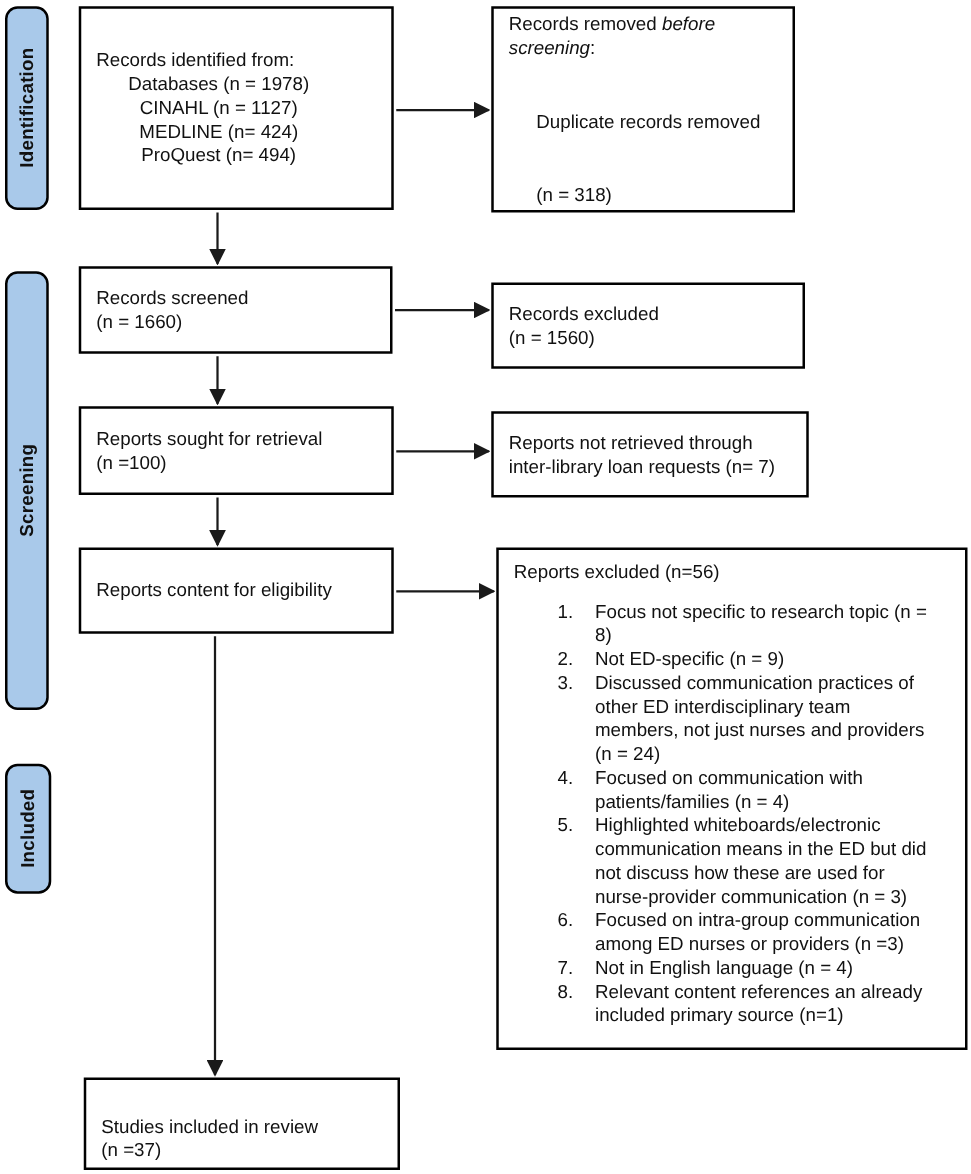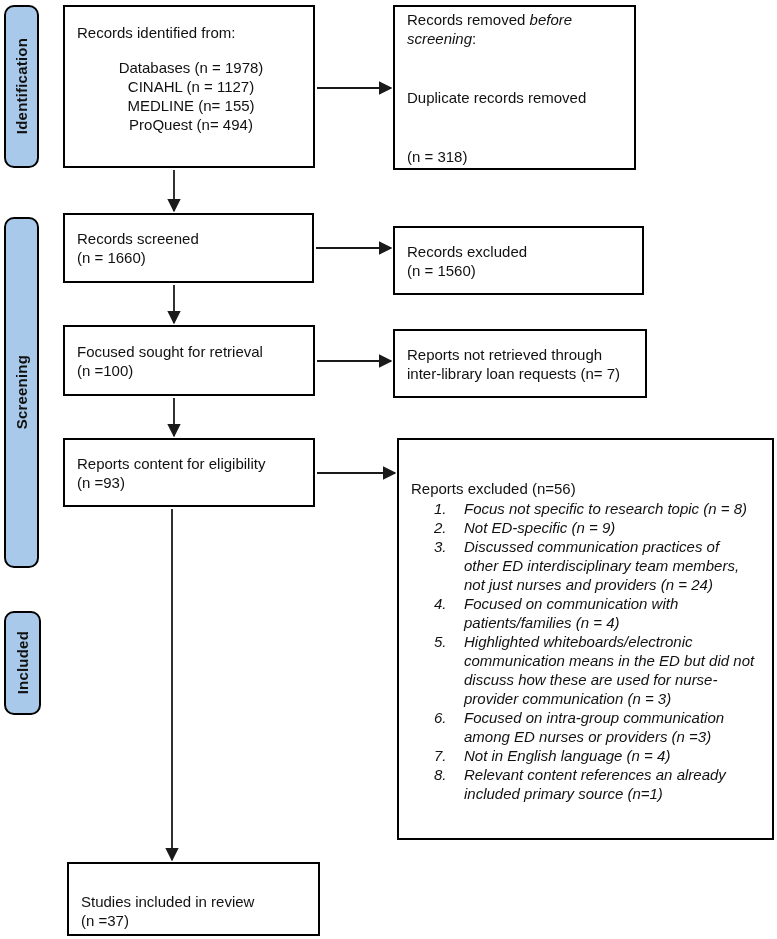--- a/index.html
+++ b/index.html
@@ -36,31 +36,31 @@
   
   .box {
     background: #fff;
     border: 2px solid #000;
     display: flex; flex-direction: column; justify-content: center;
     padding: 4px 10px 4px 12px;
   }
   .box .line { white-space: nowrap; }
 
   
-  .src-list { list-style: none; margin: 16px; padding: 0; width: 196px; text-align: center; }
+  .src-list { list-style: none; margin: 0; padding: 0; width: 196px; text-align: center; }
 
   
   .wrapline { width: 190px; }
-  .indent22 { }
+  .indent22 { margin-left: 22px; }
 
   
   .bigbox { padding: 8px 14px 4px 12px; }
   .reasons {
     list-style: none; counter-reset: r;
-    margin: 1px; padding: 0 0 0 22px; font-style: italic;
+    margin: 13px; padding: 0 0 0 22px;
   }
   .reasons li {
     counter-increment: r;
     display: grid; grid-template-columns: 30px 1fr;
   }
   .reasons li::before { content: counter(r) "."; }
 
   .arrows { position: absolute; left: 0; top: 0; pointer-events: none; }
   .arrows line { stroke: #1a1a1a; stroke-width: 1.8; }
   .arrows path { fill: #1a1a1a; }
@@ -79,21 +79,21 @@
   </div>
   <div class="stage abs" style="left:4px; top:611px; width:37px; height:104px;">
     <span>Included</span>
   </div>
 
   <div class="box abs" style="left:63px; top:5px; width:252px; height:163px;">
     <div class="line">Records identified from:</div>
     <ul class="src-list">
         <li>Databases (n = 1978)</li>
         <li>CINAHL (n = 1127)</li>
-        <li>MEDLINE (n= 155)</li>
+        <li>MEDLINE (n= 424)</li>
         <li>ProQuest (n= 494)</li>
       </ul>
   </div>
 
   <div class="box abs" style="left:393px; top:5px; width:243px; height:165px;gap:40px;">
     <div class="wrapline"><span>Records removed </span><span class="italic">before screening</span><span>:</span></div>
     <div class="line indent22">Duplicate records removed</div>
     <div class="line indent22">(n = 318)</div>
   </div>
 
@@ -101,32 +101,31 @@
     <div class="line">Records screened</div>
     <div class="line">(n = 1660)</div>
   </div>
 
   <div class="box abs" style="left:393px; top:226px; width:251px; height:69px;">
     <div class="line">Records excluded</div>
     <div class="line">(n = 1560)</div>
   </div>
 
   <div class="box abs" style="left:63px; top:325px; width:252px; height:71px;">
-    <div class="line">Focused sought for retrieval</div>
+    <div class="line">Reports sought for retrieval</div>
     <div class="line">(n =100)</div>
   </div>
 
   <div class="box abs" style="left:393px; top:329px; width:254px; height:69px;">
     <div class="line">Reports not retrieved through</div>
     <div class="line">inter-library loan requests (n= 7)</div>
   </div>
 
   <div class="box abs" style="left:63px; top:438px; width:252px; height:69px;">
     <div class="line">Reports content for eligibility</div>
-    <div class="line">(n =93)</div>
   </div>
 
   <div class="box bigbox abs" style="left:397px; top:438px; width:377px; height:402px;">
     <div>Reports excluded (n=56)</div>
     <ol class="reasons">
         <li>Focus not specific to research topic (n = 8)</li>
         <li>Not ED-specific (n = 9)</li>
         <li>Discussed communication practices of other ED interdisciplinary team members, not just nurses and providers (n = 24)</li>
         <li>Focused on communication with patients/families (n = 4)</li>
         <li>Highlighted whiteboards/electronic communication means in the ED but did not discuss how these are used for nurse-provider communication (n = 3)</li>

